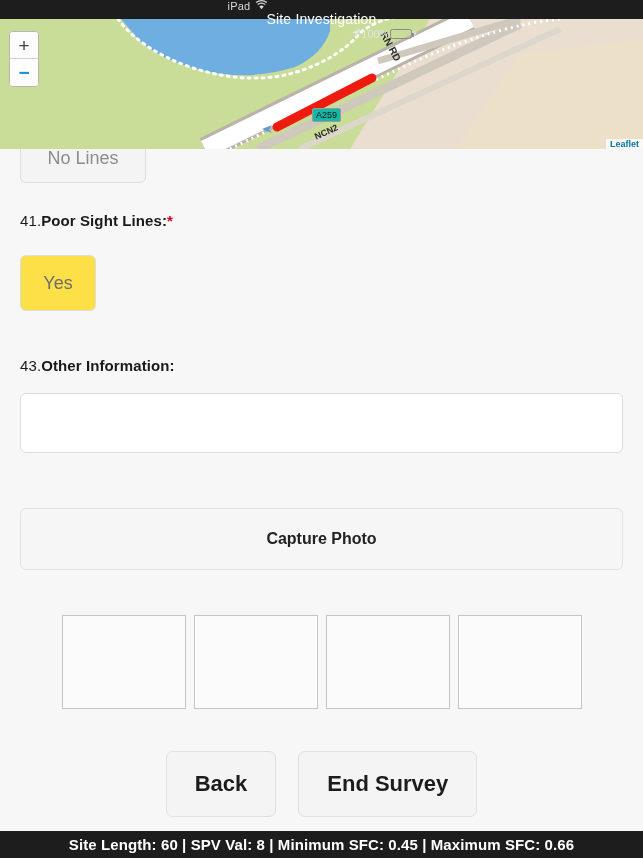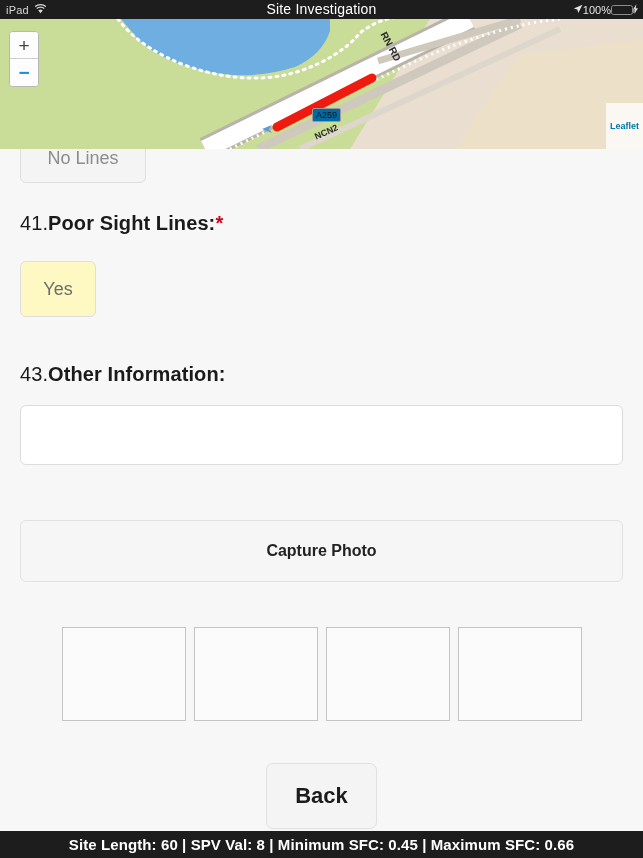--- a/index.html
+++ b/index.html
@@ -10,20 +10,21 @@
     overflow: hidden;
   }
   .app { position: relative; width: 643px; height: 858px; background: #f7f7f7; }
 
   
   .statusbar {
     position: absolute; top: 0; left: 0; width: 643px; height: 19px;
     background: #1d1d1d; color: #e8e8e8;
     display: flex; align-items: center; z-index: 40;
     font-size: 11px;
+    flex-direction: column;
   }
   .sb-left { display: flex; align-items: center; gap: 5px; padding-left: 6px; width: 200px; }
   .sb-device { font-size: 11px; color: #d8d8d8; letter-spacing: .2px; }
   .wifi-ico { display:block; }
   .sb-center { flex: 1; text-align: center; }
   .sb-title {
     font-size: 14px; font-weight: normal; color: #ffffff;
     letter-spacing: .2px; position: relative; top: -1px;
   }
   .sb-right {
@@ -54,49 +55,49 @@
   }
   .zoom-btn {
     height: 27px; display: flex; align-items: center; justify-content: center;
     font-size: 19px; line-height: 1; color: #444; background: #fdfdfd;
     font-family: "Liberation Sans", sans-serif; cursor: pointer;
   }
   .zoom-btn.zoom-in { border-bottom: 1px solid #cfcfcf; }
   .zoom-btn.zoom-out { color: #1d8fd8; font-weight: bold; }
   .leaflet-attr {
     position: absolute; right: 0; bottom: 0; z-index: 6;
-    background: rgba(255,255,255,.78); padding: 18px 4px;
+    background: rgba(255,255,255,.78); padding: 0 4px;
     font-size: 9px; color: #0078a8; font-weight: bold;
     font-family: "Liberation Sans", sans-serif;
   }
   .road-shield {
-    position: absolute; background: #0369a1; border: 1px solid #9a9a9a;
+    position: absolute; background: #14b8a6; border: 1px solid #9a9a9a;
     border-radius: 2px; font-size: 9px; color: #111; padding: 0 3px;
     font-family: "Liberation Sans", sans-serif; z-index: 4; line-height: 12px;
   }
   .map-label {
     position: absolute; font-size: 9px; color: #2b2b2b; z-index: 4;
     font-weight: bold; font-family: "Liberation Sans", sans-serif;
     white-space: nowrap;
   }
 
   
   .form { position: absolute; top: 19px; left: 0; width: 643px; z-index: 10; }
 
   .q-row { padding: 0 20px; }
   .q-label {
-    font-size: 20px; color: #1a1a1a; font-weight: bold; letter-spacing: .1px;
+    font-size: 15px; color: #1a1a1a; font-weight: bold; letter-spacing: .1px;
   }
   .q-num { font-weight: normal; }
   .req { color: #d0021b; font-weight: bold; }
 
   .opt-row { display: flex; gap: 16px; padding: 0 20px; }
   .opt-btn {
     min-width: 76px; height: 56px; padding: 0 16px;
-    background: #fef9c3; border: 1px solid #dedede; border-radius: 6px;
+    background: #fde047; border: 1px solid #dedede; border-radius: 6px;
     font-size: 18px; color: #6d6d6d;
     display: flex; align-items: center; justify-content: center; cursor: pointer;
     font-family: "Liberation Sans", sans-serif;
   }
 
   .textarea-box {
     margin: 0 20px; height: 60px; background: #ffffff;
     border: 1px solid #dcdcdc; border-radius: 6px;
   }
 
@@ -219,20 +220,23 @@
       <div class="thumb"></div>
       <div class="thumb"></div>
       <div class="thumb"></div>
       <div class="thumb"></div>
     </div>
 
     <div class="nav-row" style="margin-top:42px;">
       <div class="nav-btn">
         <span>Back</span>
       </div>
+      <div class="nav-btn">
+        <span>End Survey</span>
+      </div>
     </div>
   </div>
 
   <div class="map">
     <svg class="map-canvas" viewBox="0 0 643 130" preserveAspectRatio="none">
 
       <rect x="0" y="0" width="643" height="130" fill="#c9dc98"></rect>
 
       <path d="M350,130 L430,0 L643,0 L643,130 Z" fill="#e9ded0"></path>
       <path d="M455,130 L520,35 L643,20 L643,130 Z" fill="#ece0c8"></path>

